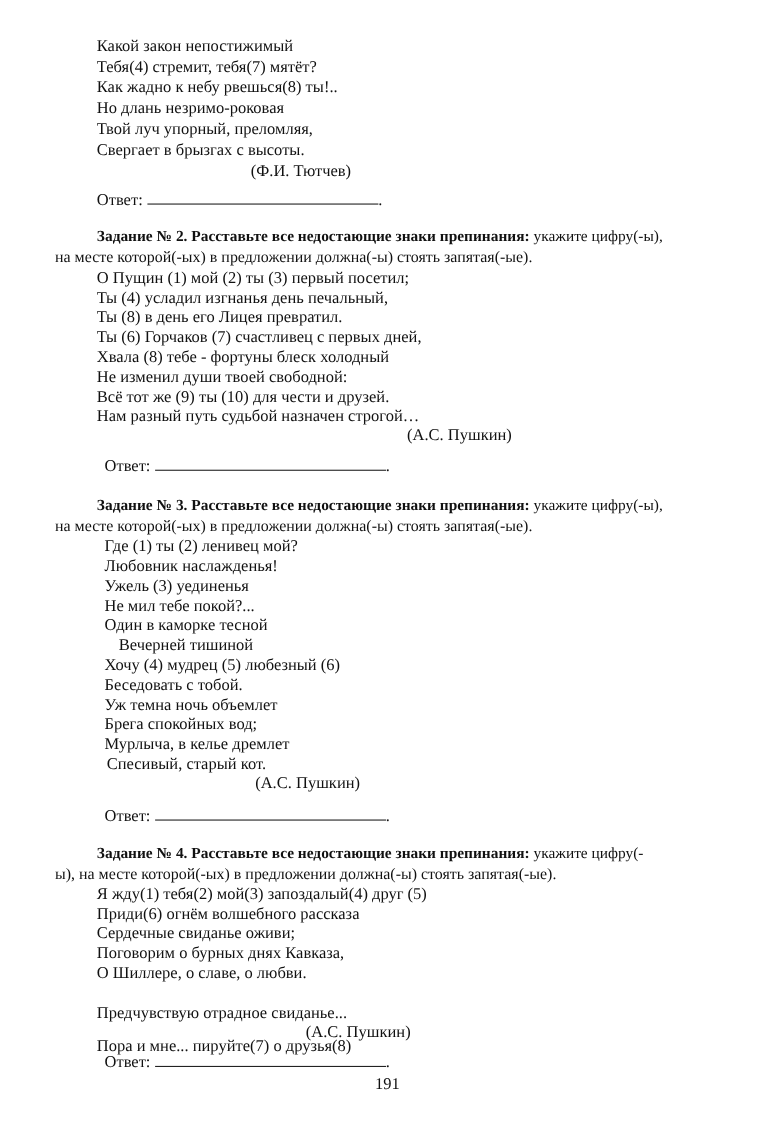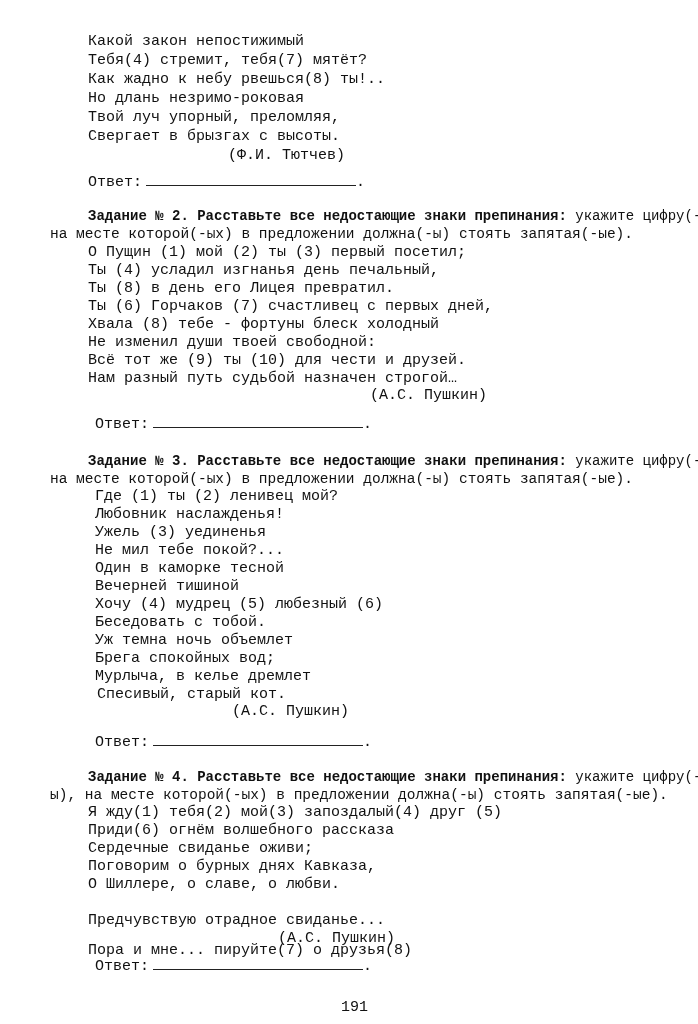--- a/index.html
+++ b/index.html
@@ -1,18 +1,18 @@
 <!DOCTYPE html>
 <html><head>
 <meta charset="utf-8">
 <style>
   html, body { margin: 0; padding: 0; background: #ffffff; }
   body { width: 698px; height: 1024px; position: relative; overflow: hidden;
          font-family: "Liberation Serif", "DejaVu Serif", serif; color: #111; }
-  .page { position: absolute; left: 0; top: 0; width: 698px; height: 1024px; font-family: Liberation Mono, monospace; }
+  .page { position: absolute; left: 0; top: 0; width: 698px; height: 1024px; }
   .line { position: absolute; white-space: nowrap; font-size: 15px; line-height: 18px; }
   .bold { font-weight: bold; }
   .answer-blank { display: inline-block; border-bottom: 1px solid #222; height: 12px; vertical-align: baseline; margin-left: 4px; }
   .page-number { position: absolute; font-size: 15px; }
   .task-heading { position: absolute; font-size: 14px; line-height: 18px; white-space: nowrap; }
 </style>
 </head>
 <body>
 
 <div class="page">
@@ -52,21 +52,21 @@
   <div class="task-heading" style="left:88px; top:452px;">
     <span class="bold">Задание № 3. Расставьте все недостающие знаки препинания:</span><span> укажите цифру(-ы),</span>
   </div>
   <div class="line" style="left:50px; top:470px; font-size:14.5px;">на месте которой(-ых) в предложении должна(-ы) стоять запятая(-ые).</div>
   <div>
     <div class="line" style="left:95px; top:488px;">Где (1) ты (2) ленивец мой?</div>
     <div class="line" style="left:95px; top:506px;">Любовник наслажденья!</div>
     <div class="line" style="left:95px; top:524px;">Ужель (3) уединенья</div>
     <div class="line" style="left:95px; top:542px;">Не мил тебе покой?...</div>
     <div class="line" style="left:95px; top:560px;">Один в каморке тесной</div>
-    <div class="line" style="left:95px; top:578px;">Вечерней тишиной</div>
+    <div class="line" style="left:108px; top:578px;">Вечерней тишиной</div>
     <div class="line" style="left:95px; top:596px;">Хочу (4) мудрец (5) любезный (6)</div>
     <div class="line" style="left:95px; top:614px;">Беседовать с тобой.</div>
     <div class="line" style="left:95px; top:632px;">Уж темна ночь объемлет</div>
     <div class="line" style="left:95px; top:650px;">Брега спокойных вод;</div>
     <div class="line" style="left:95px; top:668px;">Мурлыча, в келье дремлет</div>
     <div class="line" style="left:97px; top:686px;">Спесивый, старый кот.</div>
     <div class="line" style="left:232px; top:703px;">(А.С. Пушкин)</div>
   </div>
   <div class="line" style="left:95px; top:733px;">
     <span>Ответ:</span><span class="answer-blank" style="width:210px;"></span><span>.</span>
@@ -83,14 +83,14 @@
     <div class="line" style="left:88px; top:858px;">Поговорим о бурных днях Кавказа,</div>
     <div class="line" style="left:88px; top:876px;">О Шиллере, о славе, о любви.</div>
     <div class="line" style="left:88px; top:894px;margin-top:48px;">Пора и мне... пируйте(7) о друзья(8)</div>
     <div class="line" style="left:88px; top:912px;">Предчувствую отрадное свиданье...</div>
     <div class="line" style="left:278px; top:930px;">(А.С. Пушкин)</div>
   </div>
   <div class="line" style="left:95px; top:957px;">
     <span>Ответ:</span><span class="answer-blank" style="width:210px;"></span><span>.</span>
   </div>
 
-  <div class="page-number" style="left:341px; top:978px;margin-top:21px;">191</div>
+  <div class="page-number" style="left:341px; top:978px;">191</div>
 </div>
 
 </body></html>

